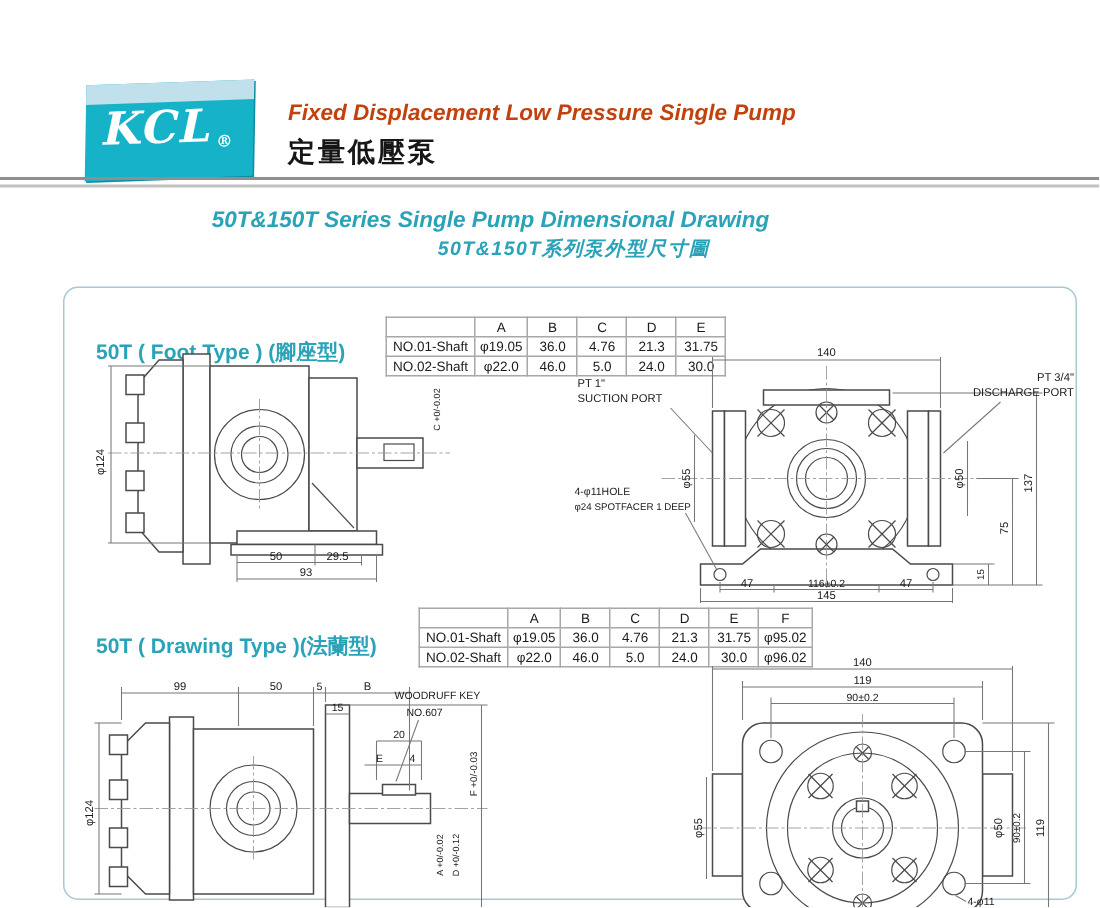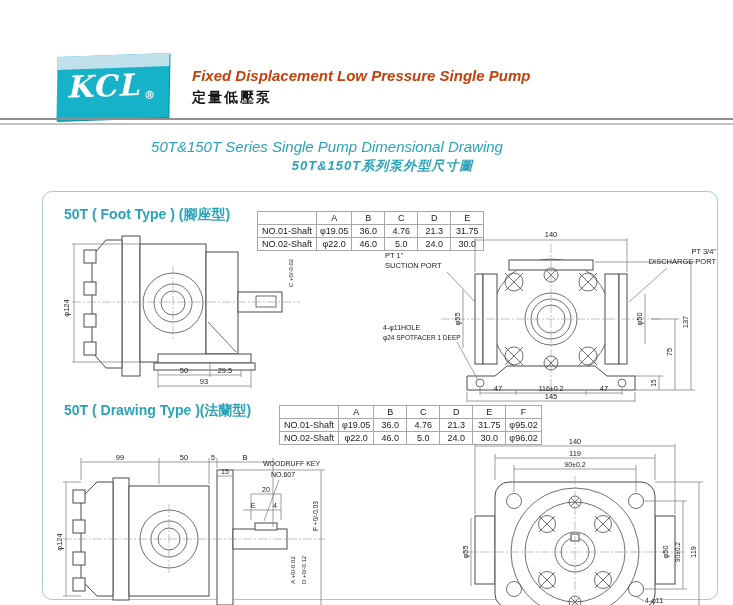--- a/index.html
+++ b/index.html
@@ -8,30 +8,30 @@
   .abs{position:absolute;}
 
   
   .logo{left:57px;top:55px;width:112px;height:64px;background:#16b2c8;
         transform:rotate(-2deg) skewX(-3deg);box-shadow:1px 1px 0 #0e8ba0;}
   .logo-band{height:13px;background:#c0e0ec;}
   .logo-text{color:#fff;font-family:"DejaVu Serif",serif;font-style:italic;font-weight:bold;
              font-size:30px;padding:3px 0 0 12px;letter-spacing:1px;line-height:1;}
   .logo-reg{font-size:11px;font-style:normal;vertical-align:-4px;margin-left:2px;}
   .hdr-en{left:192px;top:67px;font-size:15px;font-weight:bold;font-style:italic;color:#c2410c;}
-  .hdr-zh{left:192px;top:89px;font-size:14px;font-weight:bold;color:#161616;letter-spacing:2px;}
+  .hdr-zh{left:192px;top:89px;font-size:18px;font-weight:bold;color:#161616;letter-spacing:2px;}
   .rule{left:0;top:118px;width:733px;height:3px;border-top:2px solid #8f8f8f;border-bottom:2px solid #c2c2c2;}
 
-  .title1{left:0;top:138px;width:654px;text-align:center;font-size:15px;font-weight:normal;
+  .title1{left:0;top:138px;width:654px;text-align:center;font-size:15px;font-weight:bold;
           font-style:italic;color:#2aa3b9;}
   .title2{left:16px;top:157px;width:733px;text-align:center;font-size:13px;font-weight:bold;
           font-style:italic;color:#2aa3b9;letter-spacing:1px;}
 
   .bigbox{left:42px;top:191px;width:674px;height:407px;border:1.5px solid #a8c8d2;border-radius:10px;}
-  .sect{color:#2aa3b9;font-size:14px;font-weight:600;}
+  .sect{color:#2aa3b9;font-size:14px;font-weight:600;margin-top:20px;}
 
   table.spec{border-collapse:collapse;font-size:9px;color:#1a1a1a;}
   .spec td{border:1px solid #a8a8a8;text-align:center;padding:0 3px;height:12px;min-width:26px;background:#fff;}
   .spec td.lbl{text-align:center;min-width:52px;}
 
   svg{display:block;}
   svg .out{fill:#fff;stroke:#4a4a4a;stroke-width:1;}
   svg .thin{fill:none;stroke:#4a4a4a;stroke-width:0.8;}
   svg .cl{fill:none;stroke:#999;stroke-width:0.6;stroke-dasharray:9 2 2 2;}
   svg .dim{fill:none;stroke:#777;stroke-width:0.7;}

